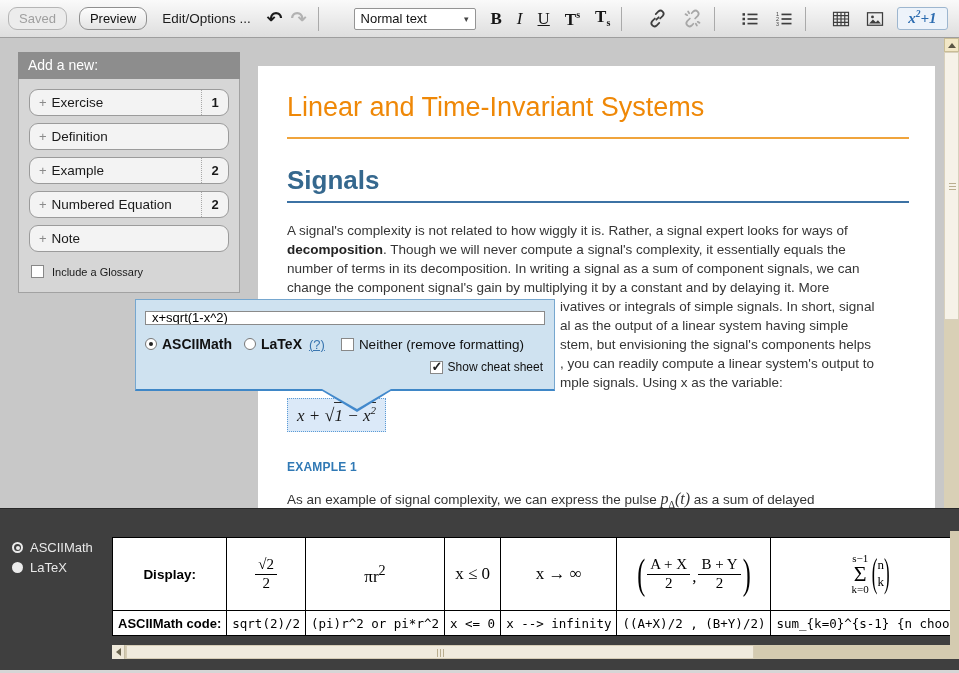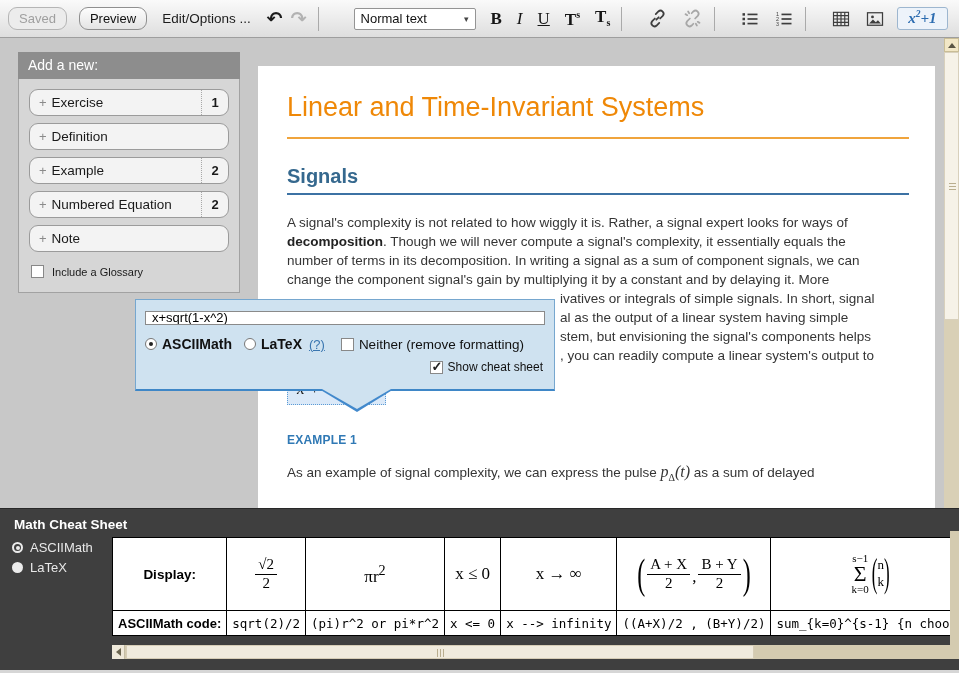--- a/index.html
+++ b/index.html
@@ -46,21 +46,21 @@
   .add-item .plus { color:#8a8a8a; margin-right:5px; font-size:13px; }
   .add-item .count { margin-left:auto; width:27px; align-self:stretch; display:flex; align-items:center;
     justify-content:center; border-left:1px dotted #a8a8a8; font-weight:700; font-size:13px; }
   .glossary-row { display:flex; align-items:center; gap:8px; margin:13px 2px 10px; font-size:11px; color:#1a1a1a; cursor:pointer; }
 
   
   .page { position:absolute; left:258px; top:28px; width:677px; height:470px; background:#fff;
     padding:24px 26px 20px 29px; z-index:1; }
   .doc-title { font-size:27px; font-weight:400; color:#ef8807; line-height:34px; white-space:nowrap; }
   .title-rule { height:2px; background:#f0a43c; margin-top:13px; }
-  .doc-section { font-size:20px; color:#35688e; margin-top:26px; padding-bottom:5px;
+  .doc-section { font-size:26px; color:#35688e; margin-top:26px; padding-bottom:5px;
     border-bottom:2px solid #3c72a4; font-weight:700; }
   .para { margin-top:18px; font-size:13.5px; color:#353535; line-height:19px; }
   .pline { white-space:nowrap; }
   .pline b { font-weight:700; color:#222; }
   .pline.frag { margin-left:273px; }
   .eqbox { display:inline-block; margin-top:6px; background:#dbe9f8; border:1px dotted #5b9bd5;
     padding:3px 9px 5px; font-family:"Liberation Serif",serif; font-style:italic; font-size:17px;
     color:#1a1a1a; cursor:pointer; }
   .eq-rad { font-style:normal; font-size:18px; }
   .eq-und { display:inline-block; border-top:1px solid #2a2a2a; padding-top:1px; }
@@ -254,20 +254,21 @@
       <h2 class="doc-section">Signals</h2>
       <div class="para">
         <div class="pline">A signal's complexity is not related to how wiggly it is. Rather, a signal expert looks for ways of</div>
         <div class="pline"><b>decomposition</b><span>. Though we will never compute a signal's complexity, it essentially equals the</span></div>
         <div class="pline">number of terms in its decomposition. In writing a signal as a sum of component signals, we can</div>
         <div class="pline">change the component signal's gain by multiplying it by a constant and by delaying it. More</div>
         <div class="pline frag">ivatives or integrals of simple signals. In short, signal</div>
         <div class="pline frag">al as the output of a linear system having simple</div>
         <div class="pline frag">stem, but envisioning the signal's components helps</div>
         <div class="pline frag">, you can readily compute a linear system's output to</div>
+        <div class="pline frag">mple signals. Using x as the variable:</div>
       </div>
       <div>
         <span class="eqbox"><span>x + </span><span class="eq-rad">√</span><span class="eq-und"><span>1 − x</span><sup>2</sup></span></span>
       </div>
       <div class="example-label">EXAMPLE 1</div>
       <div class="p2">
         <span>As an example of signal complexity, we can express the pulse </span><span class="mathp"><i>p</i><sub>Δ</sub><i>(t)</i></span><span> as a sum of delayed</span>
       </div>
     </main>
 
@@ -302,21 +303,20 @@
             <span class="checkbox checked"></span>
             <span>Show cheat sheet</span>
           </label>
       </div>
       <div class="callout-border"></div>
       <div class="callout-fill"></div>
     </div>
   </div>
 
   <div class="cheatsheet">
-    <div class="cs-title">Math Cheat Sheet</div>
     <div class="cs-radios">
       <label>
           <span class="cs-radio sel"></span>
           <span>ASCIIMath</span>
         </label>
       <label>
           <span class="cs-radio"></span>
           <span>LaTeX</span>
         </label>
     </div>

